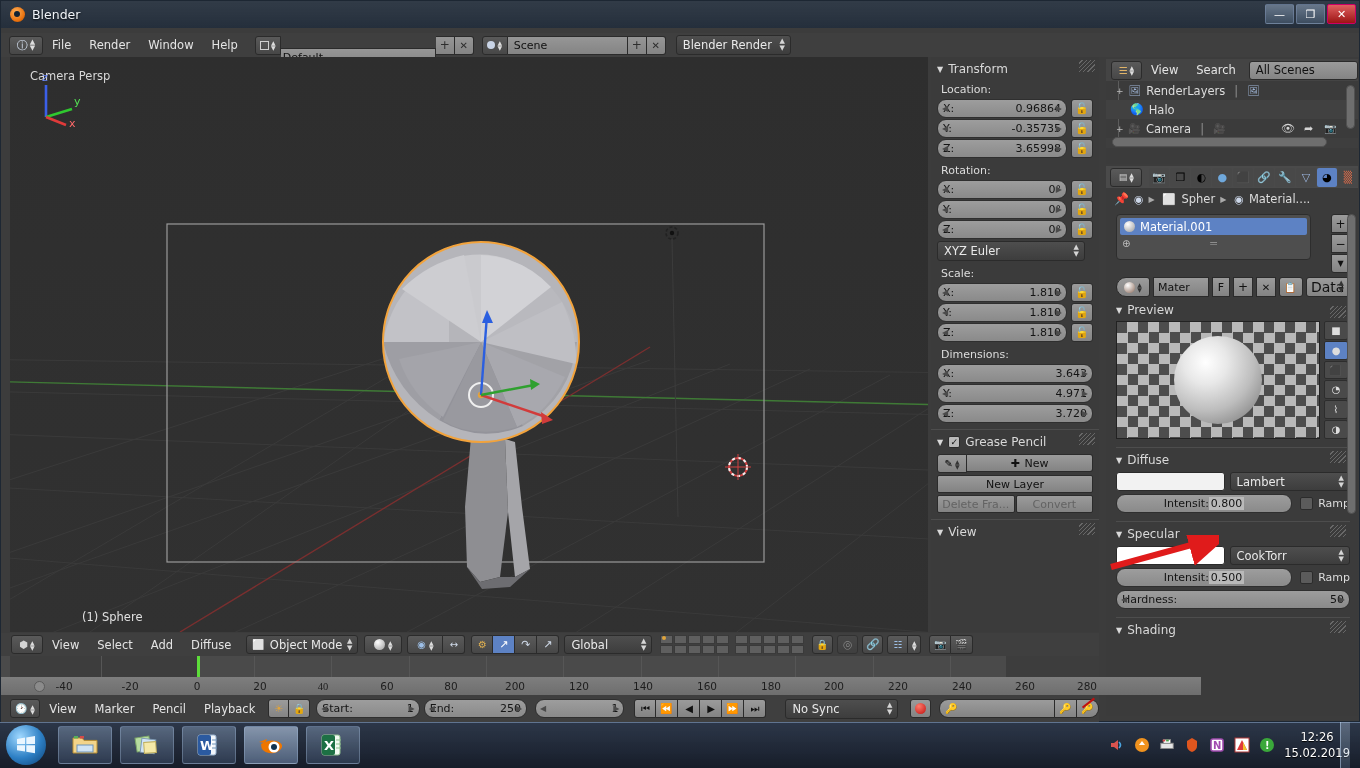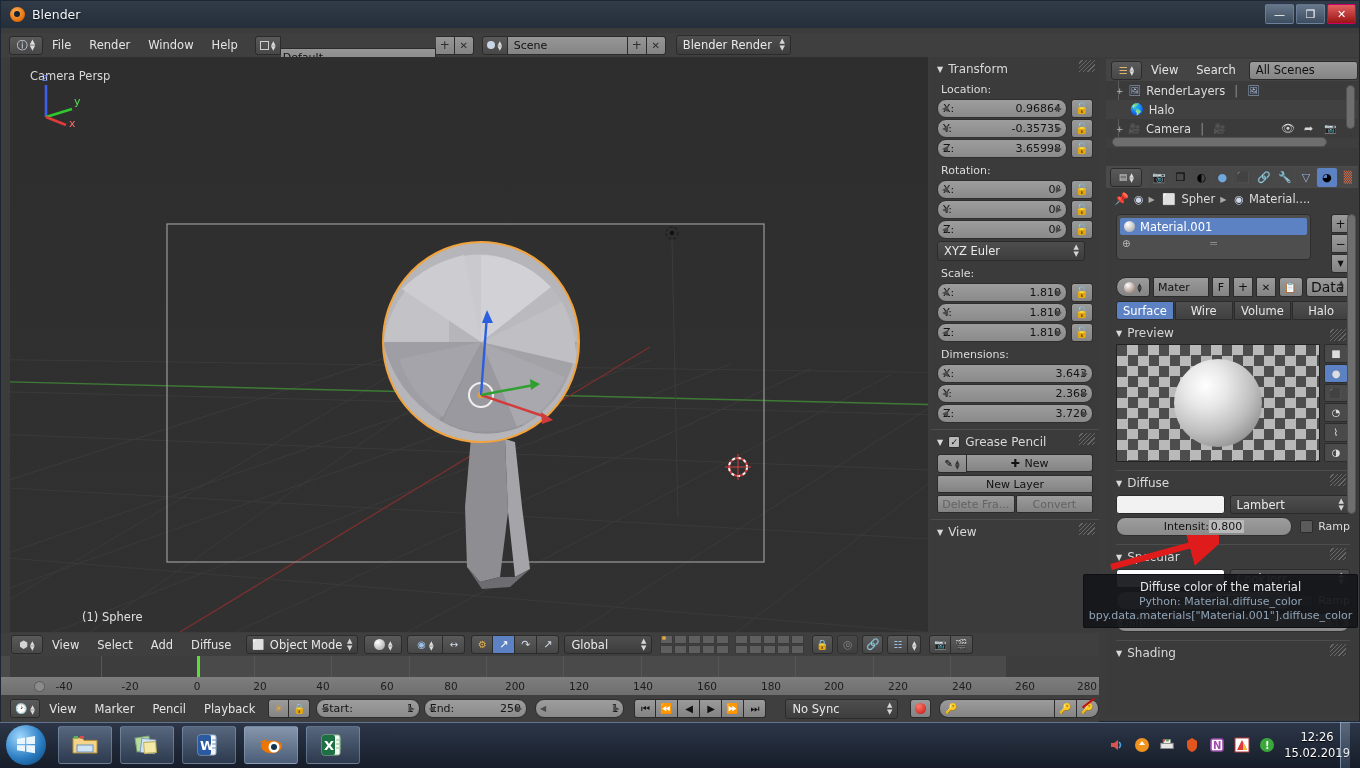--- a/index.html
+++ b/index.html
@@ -140,21 +140,21 @@
   
   #redarrow { position:absolute; left:1108px; top:534px; width:110px; height:36px; z-index:70; pointer-events:none; }
 
   
   #vp-header { position:absolute; left:0; top:632px; width:1098px; height:23px; background:#3f3f3f;
     display:flex; align-items:center; gap:0px; }
   
   #timeline-strip { position:absolute; left:0; top:655px; width:1098px; height:39px; background:#4a4a4a; }
   #tl-dark { position:absolute; left:9px; top:0; width:187px; height:21px; background:#3d3d3d; }
   #tl-play { position:absolute; left:196px; top:0; width:3px; height:21px; background:#5ddd3a; }
-  #tl-ticks { position:absolute; left:0; top:21px; width:1098px; height:18px;
+  #tl-ticks { position:absolute; left:0; top:21px; width:1200px; height:18px;
     background:linear-gradient(180deg,#7e7e7e,#6e6e6e); display:flex; align-items:center; }
   .tl-num { position:absolute; font-size:10.5px; color:#1d1d1d; transform:translateX(-50%); }
   .tl-vline { position:absolute; top:0; width:1px; height:21px; background:#565656; }
   #tl-handle { position:absolute; left:33px; top:25px; width:11px; height:11px; border-radius:50%;
     background:#8b8b8b; border:1px solid #5a5a5a; }
   #tl-header { position:absolute; left:0; top:694px; width:1098px; height:27px; background:#3f3f3f;
     display:flex; align-items:center; }
 
   
   #taskbar { position:absolute; left:0; top:722px; width:1360px; height:46px;
@@ -413,21 +413,21 @@
       <div class="label" style="margin:6px 0 3px 4px;">Dimensions:</div>
       <div class="fieldrow">
         <div class="numfield" style="flex:1;">
           <span class="nm">X:</span>
           <span class="nv">3.643</span>
         </div>
       </div>
       <div class="fieldrow">
         <div class="numfield" style="flex:1;">
           <span class="nm">Y:</span>
-          <span class="nv">2.368</span>
+          <span class="nv">4.971</span>
         </div>
       </div>
       <div class="fieldrow">
         <div class="numfield" style="flex:1;">
           <span class="nm">Z:</span>
           <span class="nv">3.720</span>
         </div>
       </div>
     </div>
 
@@ -584,26 +584,20 @@
       <div class="pill" style="width:18px;height:20px;">F</div>
       <div class="pill" style="width:20px;height:20px;font-size:12px;">+</div>
       <div class="pill" style="width:20px;height:20px;font-size:10px;">✕</div>
       <div class="pill" style="width:24px;height:20px;border-radius:3px;font-size:10px;">📋</div>
       <div class="enumfield" style="width:44px;height:20px;background:linear-gradient(180deg,#9b9b9b,#848484);color:#111;padding:0 4px;">
         <span style="font-size:14px;">Data</span>
         <span class="updown" style="color:#333;">▲<br>▼</span>
       </div>
     </div>
 
-    <div id="surfrow">
-      <div class="sb on" style="border-radius:3px 0 0 3px;">Surface</div>
-      <div class="sb">Wire</div>
-      <div class="sb">Volume</div>
-      <div class="sb" style="border-radius:0 3px 3px 0;">Halo</div>
-    </div>
 
     <div style="position:relative;margin:6px 8px 0 10px;">
       <div class="panel-title">
         <span class="tri">▼</span>
         <span>Preview</span>
       </div>
       <div class="grip"></div>
     </div>
     <div id="preview">
       <div id="prevcanvas">
@@ -691,25 +685,20 @@
       <div class="panel-title">
         <span class="tri">▼</span>
         <span>Shading</span>
       </div>
       <div class="grip"></div>
     </div>
 
     <div style="position:absolute;right:2px;top:48px;width:9px;height:300px;border-radius:5px;background:#6e6e6e;border:1px solid #515151;"></div>
   </div>
 
-  <div id="tooltip">
-    <div class="t1">Diffuse color of the material</div>
-    <div class="t2">Python: Material.diffuse_color</div>
-    <div class="t3">bpy.data.materials["Material.001"].diffuse_color</div>
-  </div>
 
   <svg id="redarrow" viewBox="0 0 110 36">
     <defs>
       <marker id="ah" markerWidth="7" markerHeight="7" refX="1" refY="3.5" orient="auto">
         <polygon points="0,0 7,3.5 0,7" fill="#e01b1b"></polygon>
       </marker>
     </defs>
     <path d="M108 32 L24 9" stroke="#e01b1b" stroke-width="6" fill="none" marker-end="url(#ah)" transform="scale(-1,1) translate(-110,0)"></path>
   </svg>
 
@@ -837,21 +826,21 @@
     <div class="tl-vline" style="left:794px;"></div>
     <div class="tl-vline" style="left:872px;"></div>
     <div class="tl-vline" style="left:949px;"></div>
     <div id="tl-play"></div>
     <div style="position:absolute;left:1005px;top:0;width:93px;height:21px;background:#3d3d3d;"></div>
     <div id="tl-ticks">
       <span class="tl-num" style="left:63px;">-40</span>
       <span class="tl-num" style="left:129px;">-20</span>
       <span class="tl-num" style="left:196px;">0</span>
       <span class="tl-num" style="left:259px;">20</span>
-      <span class="tl-num" style="left:322px;">40</span>
+      <span class="tl-num" style="left:322px;font-family:Liberation Serif, serif;">40</span>
       <span class="tl-num" style="left:386px;">60</span>
       <span class="tl-num" style="left:450px;">80</span>
       <span class="tl-num" style="left:514px;">200</span>
       <span class="tl-num" style="left:578px;">120</span>
       <span class="tl-num" style="left:642px;">140</span>
       <span class="tl-num" style="left:706px;">160</span>
       <span class="tl-num" style="left:770px;">180</span>
       <span class="tl-num" style="left:833px;">200</span>
       <span class="tl-num" style="left:897px;">220</span>
       <span class="tl-num" style="left:961px;">240</span>

